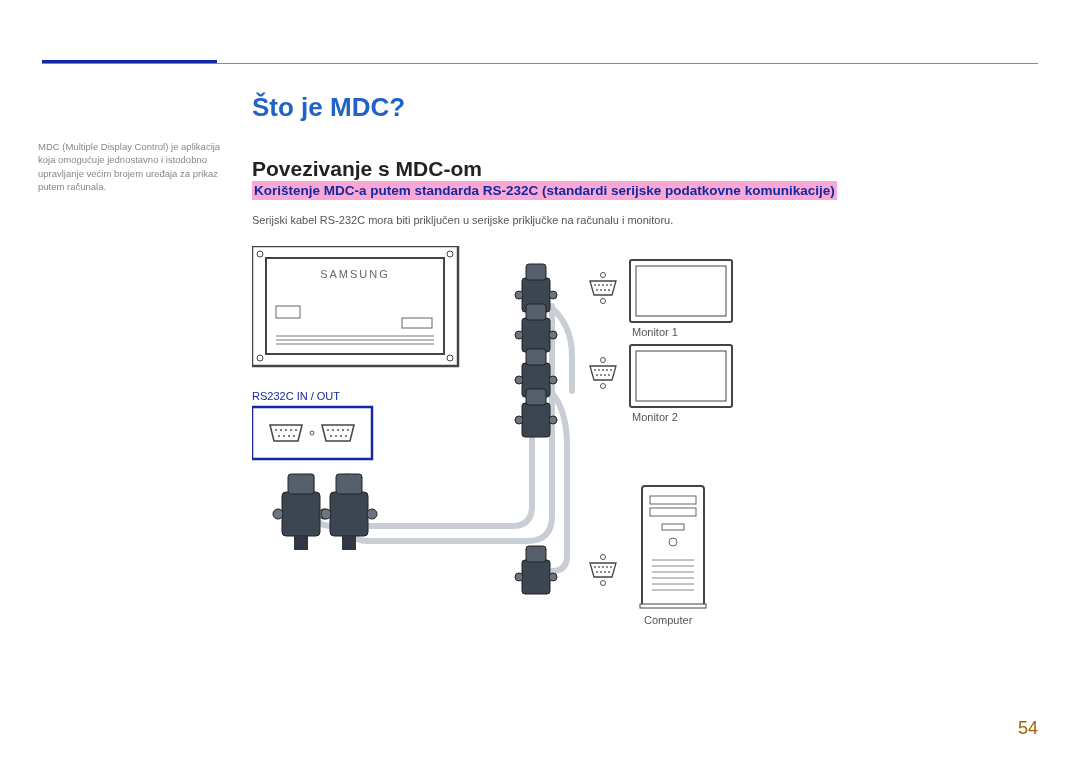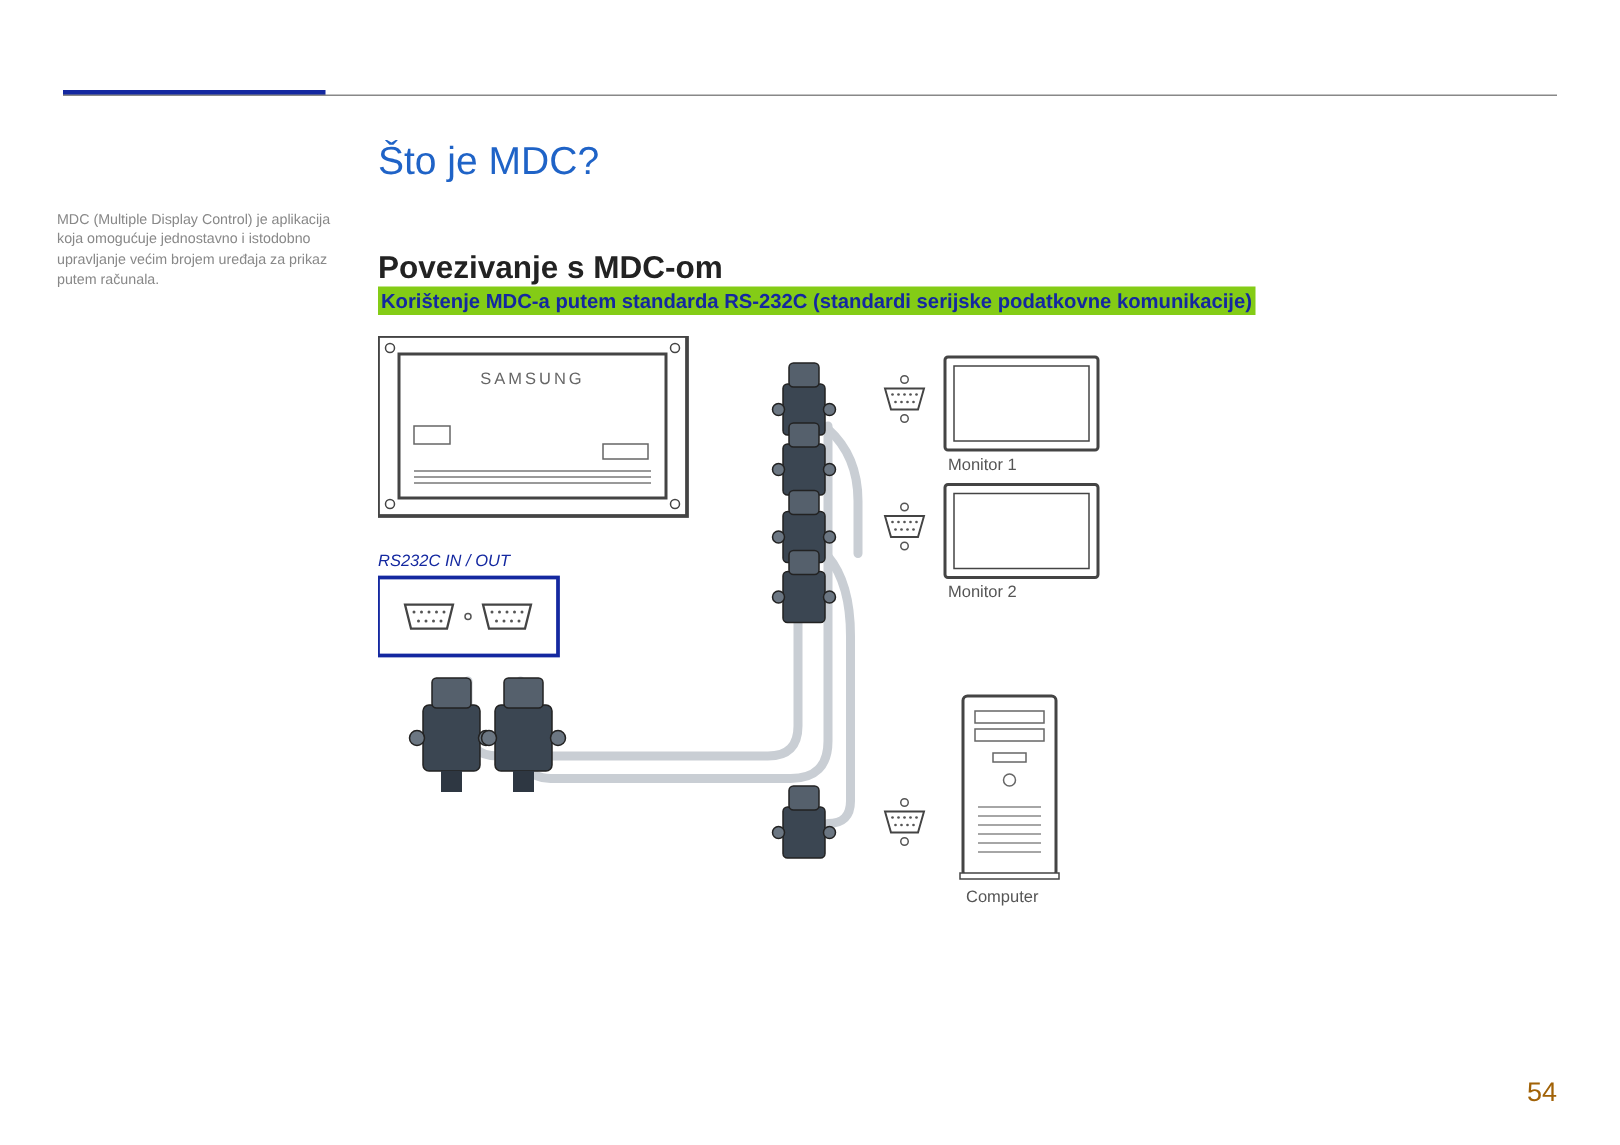--- a/index.html
+++ b/index.html
@@ -38,30 +38,30 @@
   }
   .main {
     position: absolute;
     top: 92px;
     left: 252px;
     right: 42px;
   }
   h1 {
     color: #1f63c7;
     font-size: 26px;
-    font-weight: 400;
-    margin-bottom: 44px;
+    font-weight: 700;
+    margin-bottom: 34px;
   }
   h2 {
     color: #222;
     font-size: 21px;
     font-weight: 600;
   }
   .highlight {
-    background: #84cc16;
+    background: #f9a8d4;
     color: #1428a0;
     font-weight: 600;
     font-size: 13.5px;
     padding: 2px 2px;
     display: inline-block;
     margin-bottom: 14px;
   }
   .body-text {
     font-size: 11px;
     color: #555;
@@ -92,20 +92,21 @@
 
 <div class="top-bar"></div>
 <div class="top-rule"></div>
 
 <aside class="sidebar">MDC (Multiple Display Control) je aplikacija koja omogućuje jednostavno i istodobno upravljanje većim brojem uređaja za prikaz putem računala.</aside>
 
 <main class="main">
   <h1>Što je MDC?</h1>
   <h2>Povezivanje s MDC-om</h2>
   <div class="highlight">Korištenje MDC-a putem standarda RS-232C (standardi serijske podatkovne komunikacije)</div>
+  <p class="body-text">Serijski kabel RS-232C mora biti priključen u serijske priključke na računalu i monitoru.</p>
 
   <div class="diagram-area">
     <svg width="560" height="420" viewBox="0 0 560 420">
 
       <g stroke="#c9ced4" stroke-width="6" fill="none" stroke-linecap="round">
 
         <path d="M 60 230 L 60 260 Q 60 280 80 280 L 260 280 Q 280 280 280 260 L 280 60"></path>
         <path d="M 95 230 L 95 270 Q 95 295 115 295 L 275 295 Q 300 295 300 270 L 300 60"></path>
 
         <path d="M 300 62 Q 320 80 320 110 L 320 145"></path>
@@ -297,20 +298,20 @@
           <line x1="10" y1="86" x2="52" y2="86"></line>
           <line x1="10" y1="92" x2="52" y2="92"></line>
           <line x1="10" y1="98" x2="52" y2="98"></line>
           <line x1="10" y1="104" x2="52" y2="104"></line>
         </g>
         <rect x="-2" y="118" width="66" height="4" fill="#fff" stroke="#444"></rect>
       </g>
     </svg>
 
     
-    <div class="lbl" style="left:0px; top:144px; color:#1428a0; font-size:11px;font-style:italic;">RS232C IN / OUT</div>
+    <div class="lbl" style="left:0px; top:144px; color:#1428a0; font-size:11px;">RS232C IN / OUT</div>
     <div class="lbl" style="left:380px; top:80px;">Monitor 1</div>
     <div class="lbl" style="left:380px; top:165px;">Monitor 2</div>
     <div class="lbl" style="left:392px; top:368px;">Computer</div>
   </div>
 </main>
 
 <div class="page-num">54</div>
 
 </body></html>

